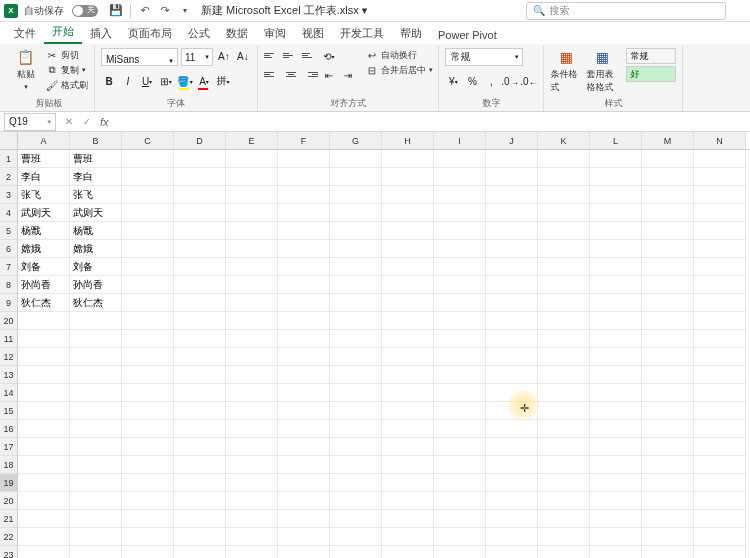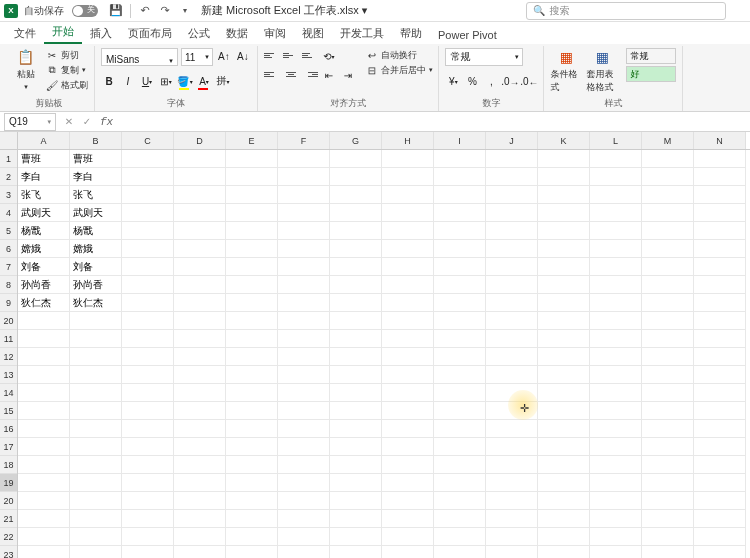--- a/index.html
+++ b/index.html
@@ -41,21 +41,21 @@
 .align-btn { width: 16px; height: 14px; display: flex; flex-direction: column; justify-content: center; gap: 1px; }
 .align-btn i { height: 1px; background: #555; display: block; }
 .num-sel { border: 1px solid #ccc; background: #fff; height: 18px; width: 78px; font-size: 10px; padding: 0 4px; display: flex; align-items: center; justify-content: space-between; }
 .style-cell { border: 1px solid #ccc; width: 50px; height: 16px; font-size: 9px; display: flex; align-items: center; padding: 0 3px; }
 .style-cell.good { background: #c6efce; color: #006100; }
 
 
 .fbar { height: 20px; border-bottom: 1px solid #d4d4d4; display: flex; align-items: center; background: #fff; }
 .namebox { width: 52px; height: 18px; border: 1px solid #ccc; font-size: 10px; padding: 0 4px; display: flex; align-items: center; justify-content: space-between; margin: 12px 4px; }
 .fbar-btn { width: 18px; color: #999; text-align: center; font-size: 10px; }
-.fx { font-style: italic; color: #666; font-size: 11px; margin: 0 4px; font-family: Liberation Mono, monospace; }
+.fx { font-style: italic; color: #666; font-size: 11px; margin: 0 4px; }
 
 
 .grid { display: flex; height: 468px; }
 .rowhdrs { width: 18px; border-right: 1px solid #ccc; }
 .corner { height: 18px; border-bottom: 1px solid #ccc; background: #f0f0f0; }
 .rh { height: 18px; border-bottom: 1px solid #e0e0e0; background: #f0f0f0; font-size: 9px; color: #333; display: flex; align-items: center; justify-content: center; }
 .rh.sel { background: #d4d4d4 }
 .cols { flex: 1; overflow: hidden; }
 .colhdrs { display: flex; height: 18px; border-bottom: 1px solid #ccc; }
 .ch { width: 52px; border-right: 1px solid #e0e0e0; background: #f0f0f0; font-size: 9px; color: #333; display: flex; align-items: center; justify-content: center; }

